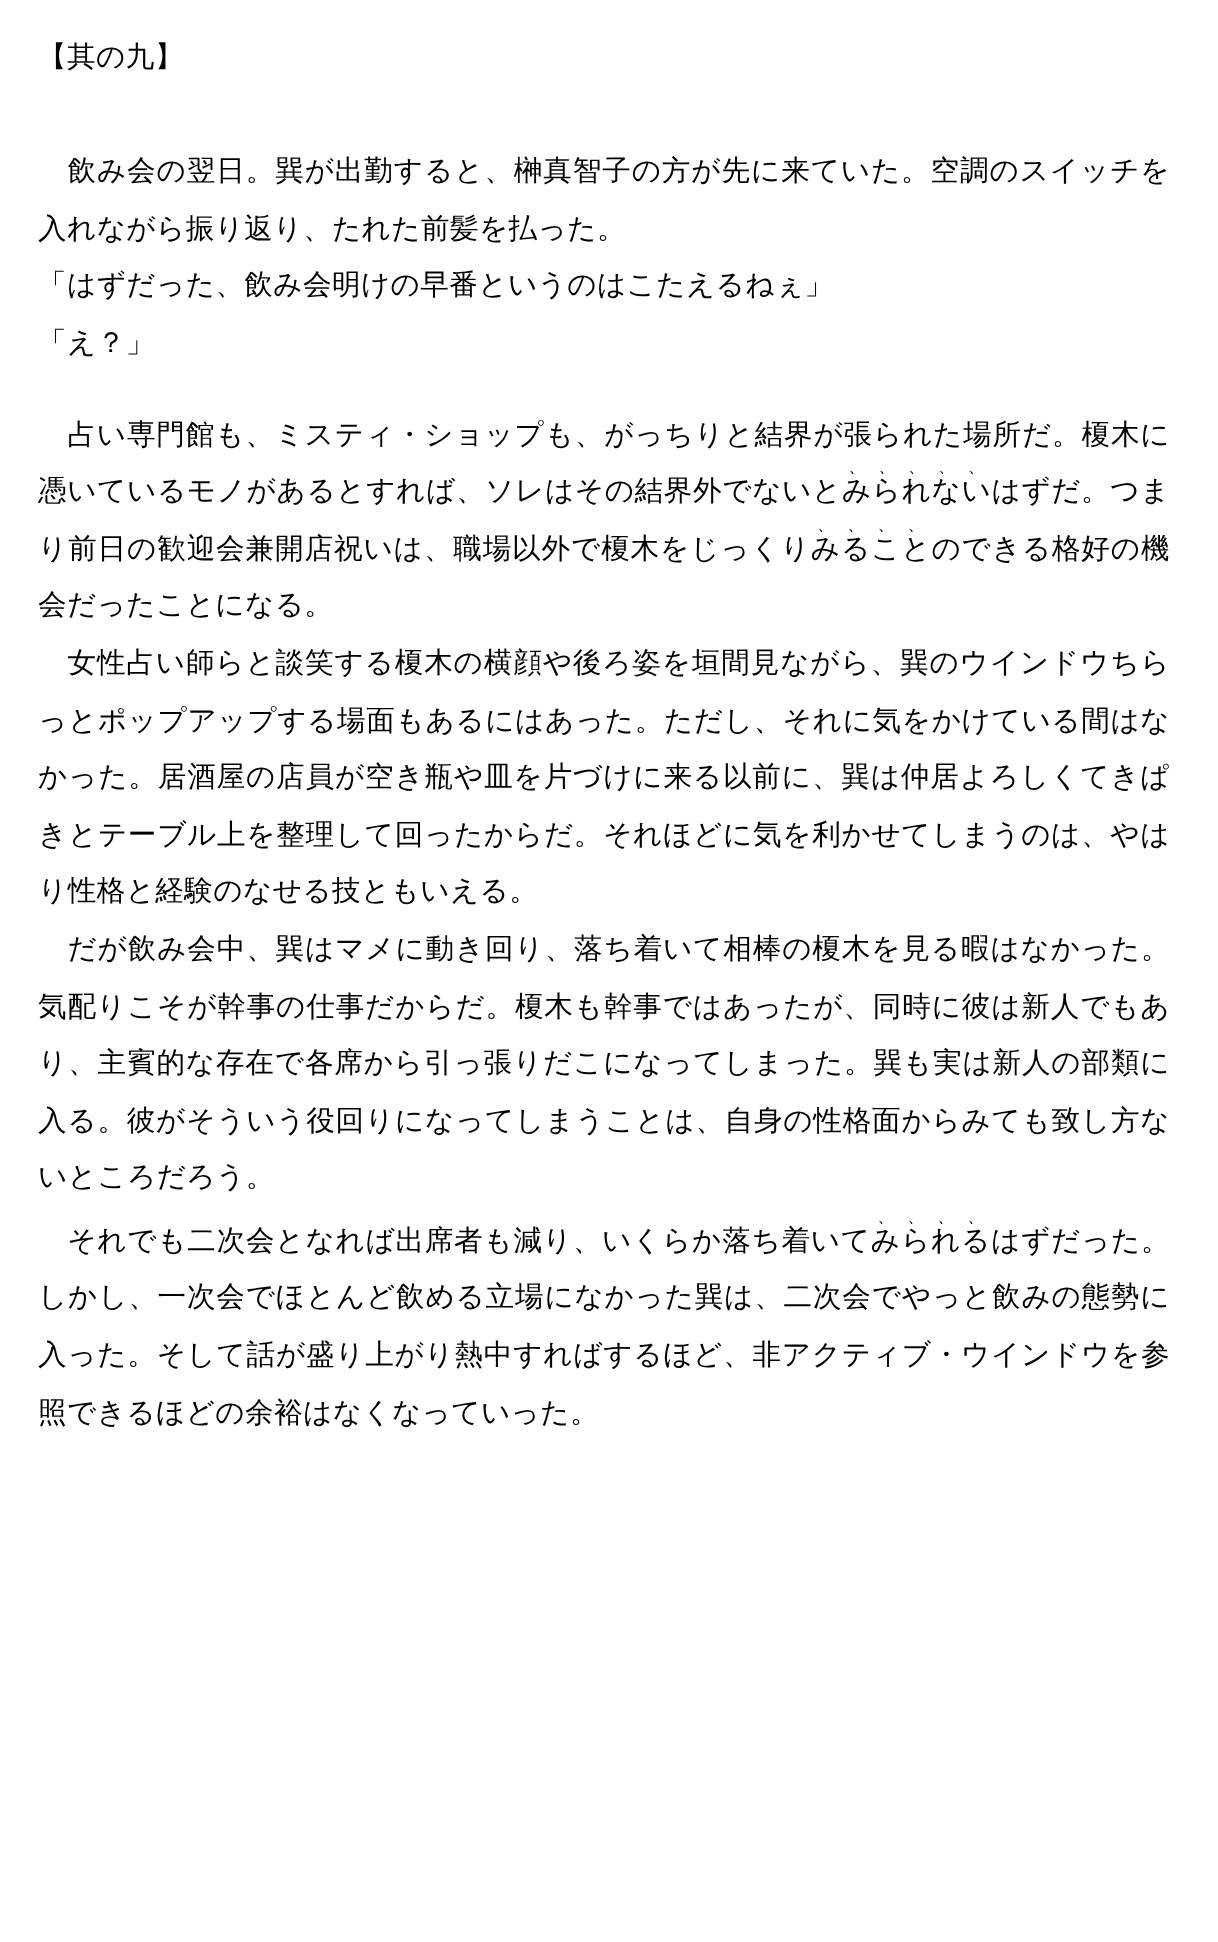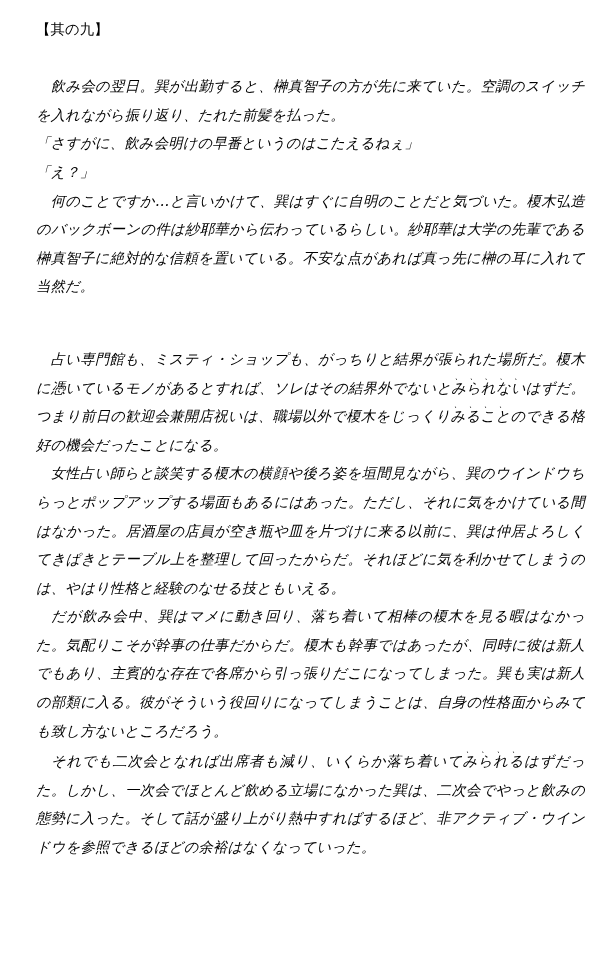--- a/index.html
+++ b/index.html
@@ -7,40 +7,39 @@
     padding: 0;
     background: #ffffff;
   }
   .page {
     position: relative;
     width: 609px;
     height: 971px;
     box-sizing: border-box;
     background: #ffffff;
     color: #000000;
-    padding: 15px 24px 0 36px;
+    padding: 15px 24px 0 19px;
     overflow: hidden;
     font-family: "DejaVu Serif", "Liberation Serif", serif;
     font-size: 14.3px;
     line-height: 28.6px;
     letter-spacing: 0.2px;
   }
   .heading {
     font-size: 14.3px;
     font-weight: normal;
     margin: 0 0 28.6px 0;
   }
   p.para {
     margin: 0;
     text-align: justify;
     word-break: normal;
-    font-style: italic;
   }
   p.gap-before {
-    margin-top: 44px;
+    margin-top: 17px;
   }
   ruby {
     ruby-position: over;
   }
   ruby rt {
     font-size: 8px;
     line-height: 0;
     letter-spacing: 0;
     text-align: center;
   }
@@ -48,21 +47,20 @@
     font-size: 8.5px;
   }
 </style>
 </head>
 <body>
 
 <div class="page">
   <h1 class="heading">【其の九】</h1>
   <div>
       <p class="para">　飲み会の翌日。巽が出勤すると、榊真智子の方が先に来ていた。空調のスイッチを入れながら振り返り、たれた前髪を払った。</p>
-      <p class="para">「さすがに、飲み会明けの早番というのはこたえるねぇ」</p>
+      <p class="para">「はずだった、飲み会明けの早番というのはこたえるねぇ」</p>
       <p class="para">「え？」</p>
-      <p class="para">　何のことですか…と言いかけて、巽はすぐに自明のことだと気づいた。榎木弘造のバックボーンの件は紗耶華から伝わっているらしい。紗耶華は大学の先輩である榊真智子に絶対的な信頼を置いている。不安な点があれば真っ先に榊の耳に入れて当然だ。</p>
       <p class="para gap-before">　占い専門館も、ミスティ・ショップも、がっちりと結界が張られた場所だ。榎木に憑いているモノがあるとすれば、ソレはその結界外でないと<ruby class="emph">み<rt>、</rt></ruby><ruby class="emph">ら<rt>、</rt></ruby><ruby class="emph">れ<rt>、</rt></ruby><ruby class="emph">な<rt>、</rt></ruby><ruby class="emph">い<rt>、</rt></ruby>はずだ。つまり前日の歓迎会兼開店祝いは、職場以外で榎木をじっくり<ruby class="emph">み<rt>、</rt></ruby><ruby class="emph">る<rt>、</rt></ruby><ruby class="emph">こ<rt>、</rt></ruby><ruby class="emph">と<rt>、</rt></ruby>のできる格好の機会だったことになる。</p>
       <p class="para">　女性占い師らと談笑する榎木の横顔や後ろ姿を垣間見ながら、巽のウインドウちらっとポップアップする場面もあるにはあった。ただし、それに気をかけている間はなかった。居酒屋の店員が空き瓶や皿を片づけに来る以前に、巽は仲居よろしくてきぱきとテーブル上を整理して回ったからだ。それほどに気を利かせてしまうのは、やはり性格と経験のなせる技ともいえる。</p>
       <p class="para">　だが飲み会中、巽はマメに動き回り、落ち着いて相棒の榎木を見る暇はなかった。気配りこそが幹事の仕事だからだ。榎木も幹事ではあったが、同時に彼は新人でもあり、主賓的な存在で各席から引っ張りだこになってしまった。巽も実は新人の部類に入る。彼がそういう役回りになってしまうことは、自身の性格面からみても致し方ないところだろう。</p>
       <p class="para">　それでも二次会となれば出席者も減り、いくらか落ち着いて<ruby class="emph">み<rt>、</rt></ruby><ruby class="emph">ら<rt>、</rt></ruby><ruby class="emph">れ<rt>、</rt></ruby><ruby class="emph">る<rt>、</rt></ruby>はずだった。しかし、一次会でほとんど飲める立場になかった巽は、二次会でやっと飲みの態勢に入った。そして話が盛り上がり熱中すればするほど、非アクティブ・ウインドウを参照できるほどの余裕はなくなっていった。</p>
     </div>
 </div>
 
 </body></html>

